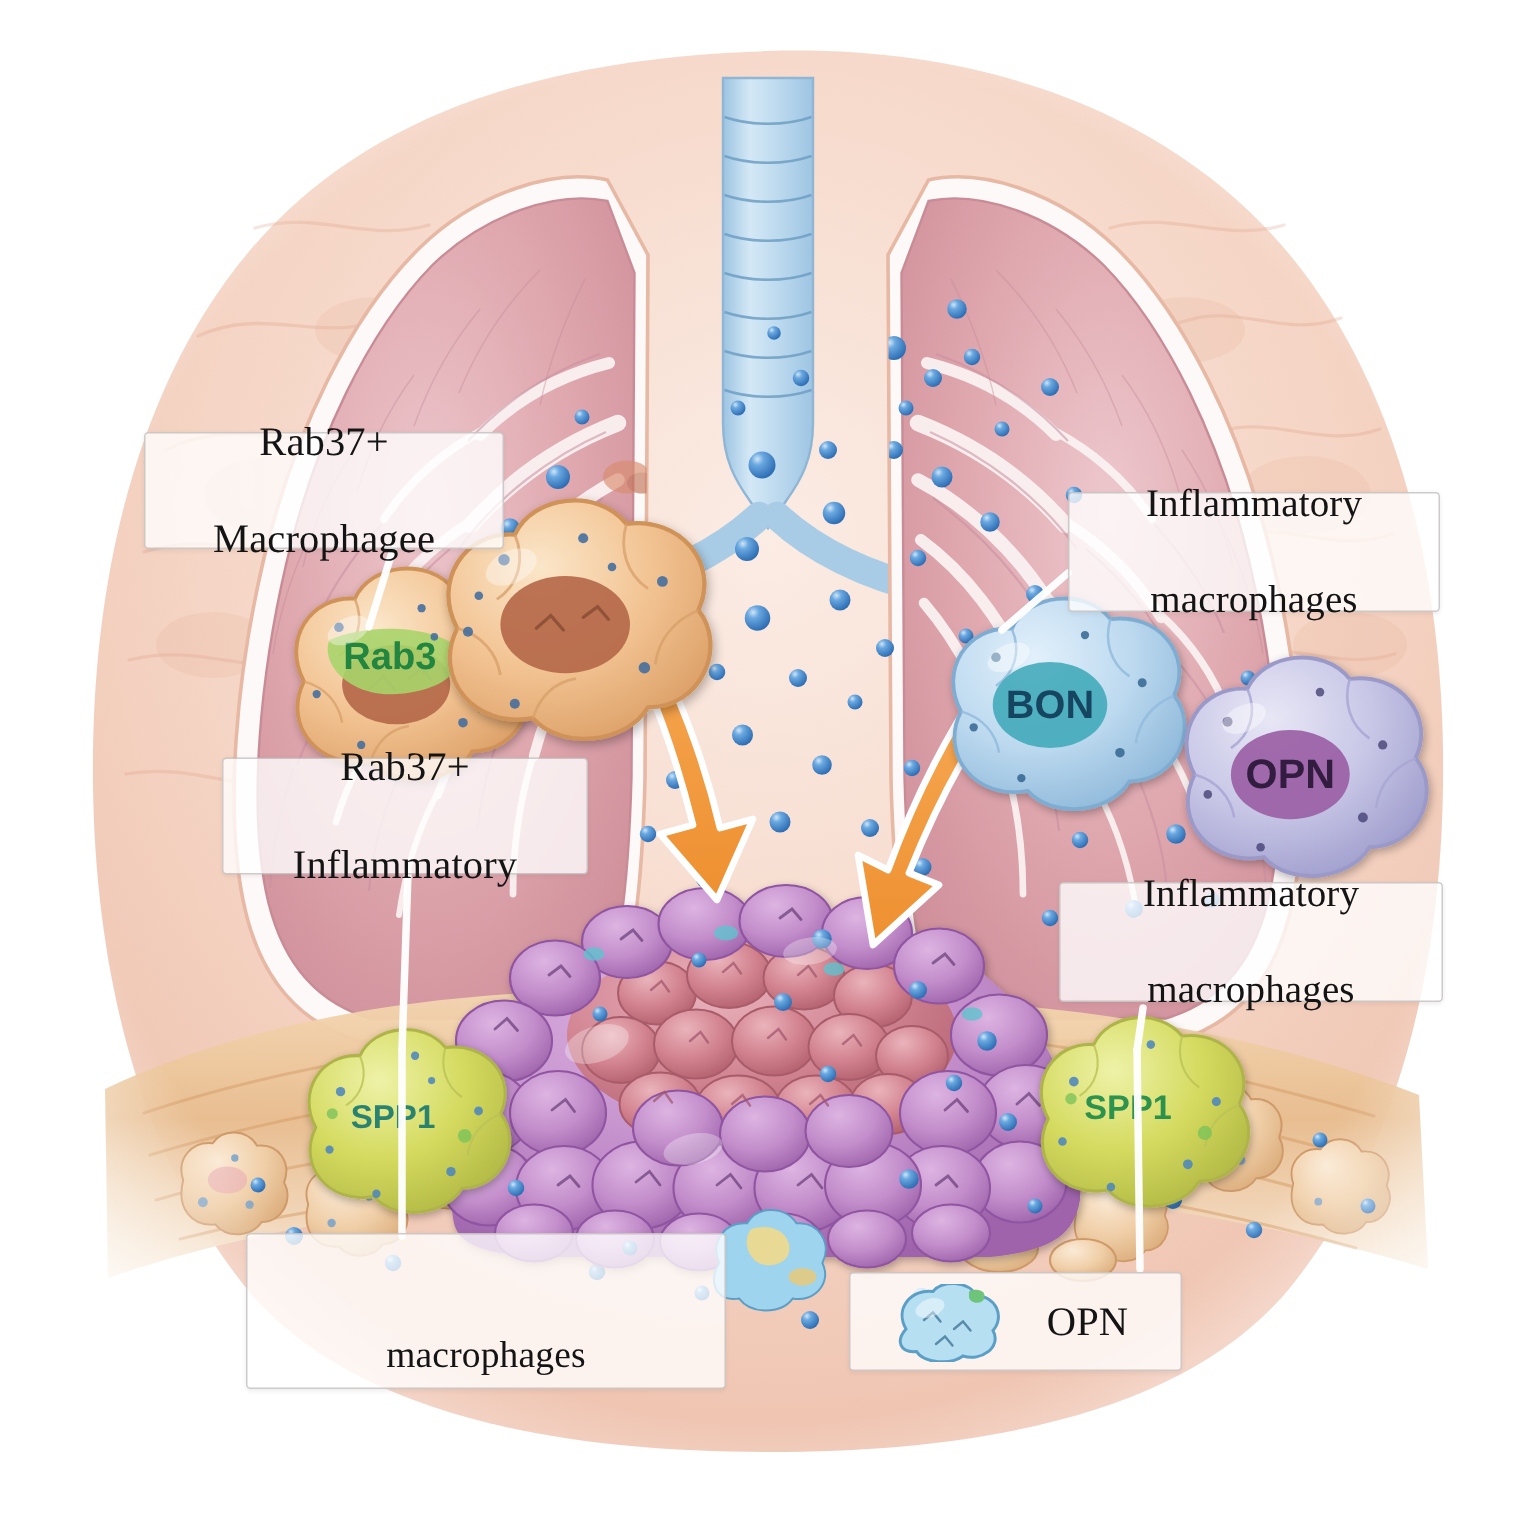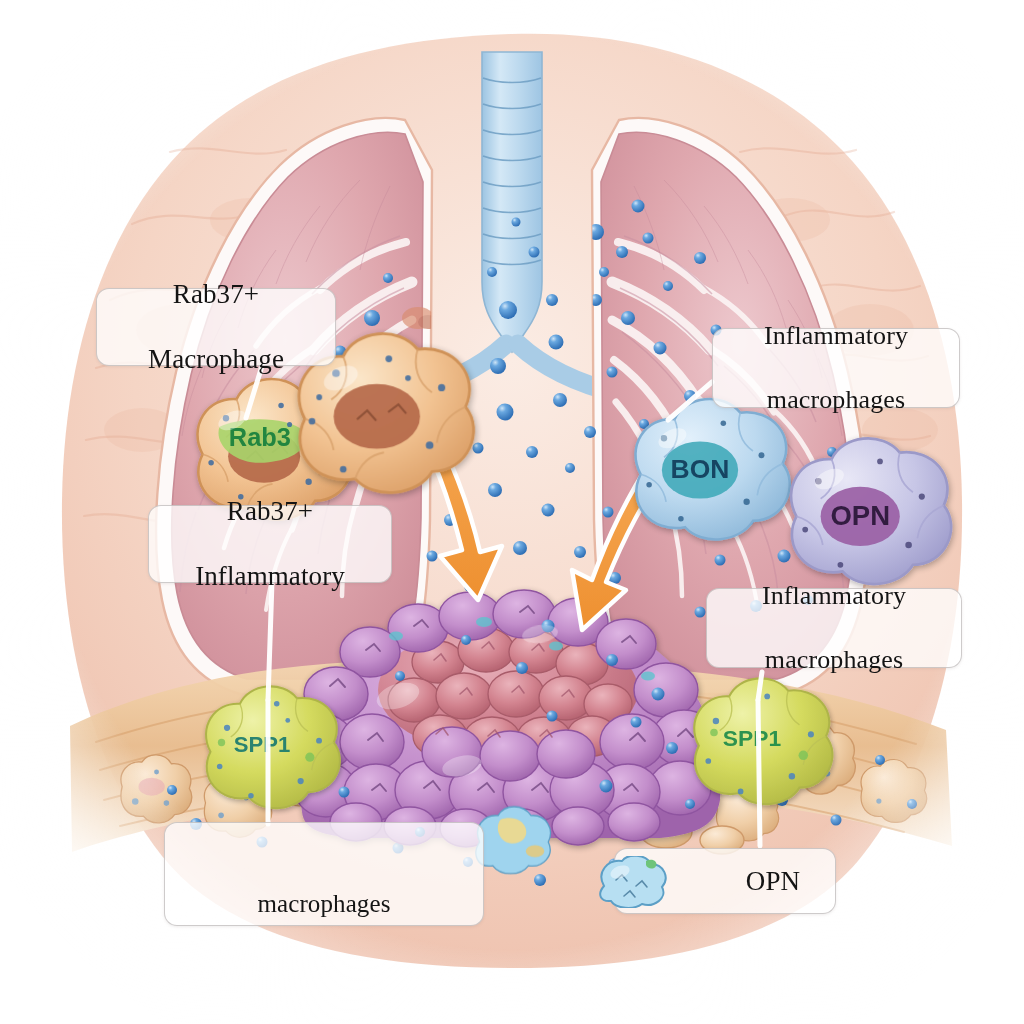--- a/index.html
+++ b/index.html
@@ -4,40 +4,40 @@
 <style>
   html,body{margin:0;padding:0;background:#fff;}
   body{width:1024px;height:1024px;overflow:hidden;
        font-family:"Liberation Serif",serif;}
   #stage{position:relative;width:1024px;height:1024px;background:#ffffff;}
   #art{position:absolute;inset:0;width:1024px;height:1024px;}
   .label-box{
     position:absolute;
     background:rgba(255,255,255,0.78);
     border:1px solid rgba(165,160,160,0.55);
-    border-radius:13px;
+    border-radius:3px;
     box-shadow:0 1px 3px rgba(120,110,110,0.13);
     color:#141414;
     font-family:"Liberation Serif",serif;
     text-align:center;
     line-height:1.22;
     letter-spacing:.1px;
     display:flex;
     align-items:center;
     justify-content:center;
     box-sizing:border-box;
   }
   .label-box span{display:block;width:100%;}
   .lbl-rab37-top{left:96px;  top:288px;  width:240px; height:78px;  font-size:27px;}
   .lbl-rab37-mid{left:148px; top:505px;  width:244px; height:78px;  font-size:27px;}
   .lbl-inflam-top{left:712px;top:328px;  width:248px; height:80px;  font-size:26px;}
   .lbl-inflam-bot{left:706px;top:588px;  width:256px; height:80px;  font-size:26px;}
   .lbl-spp1{left:164px; top:822px;  width:320px; height:104px; font-size:25px;}
   .lbl-opn{left:566px; top:848px;  width:222px; height:66px;  font-size:27px;
-           justify-content:flex-start; padding-left:96px;margin-left:48px;}
+           justify-content:flex-start; padding-left:96px;}
   .opn-chip{position:absolute;left:594px;top:856px;width:74px;height:52px;
             pointer-events:none;}
 </style>
 </head>
 <body>
 
 <div id="stage">
 
   <svg id="art" viewBox="0 0 1024 1024">
     <defs>
@@ -781,21 +781,21 @@
       <path d="M758 700 L760 846"></path>
       <path d="M712 382 L668 420"></path>
     </g>
 
     <rect x="0" y="0" width="1024" height="1024" fill="url(#gFadeWhite)" pointer-events="none"></rect>
   </svg>
 
   <div class="label-box lbl-rab37-top">
     <span>
       <span>Rab37+</span><br>
-      <span>Macrophage</span>
+      <span>Macrophagee</span>
     </span>
   </div>
 
   <div class="label-box lbl-rab37-mid">
     <span>
       <span>Rab37+</span><br>
       <span>Inflammatory</span>
     </span>
   </div>
 

